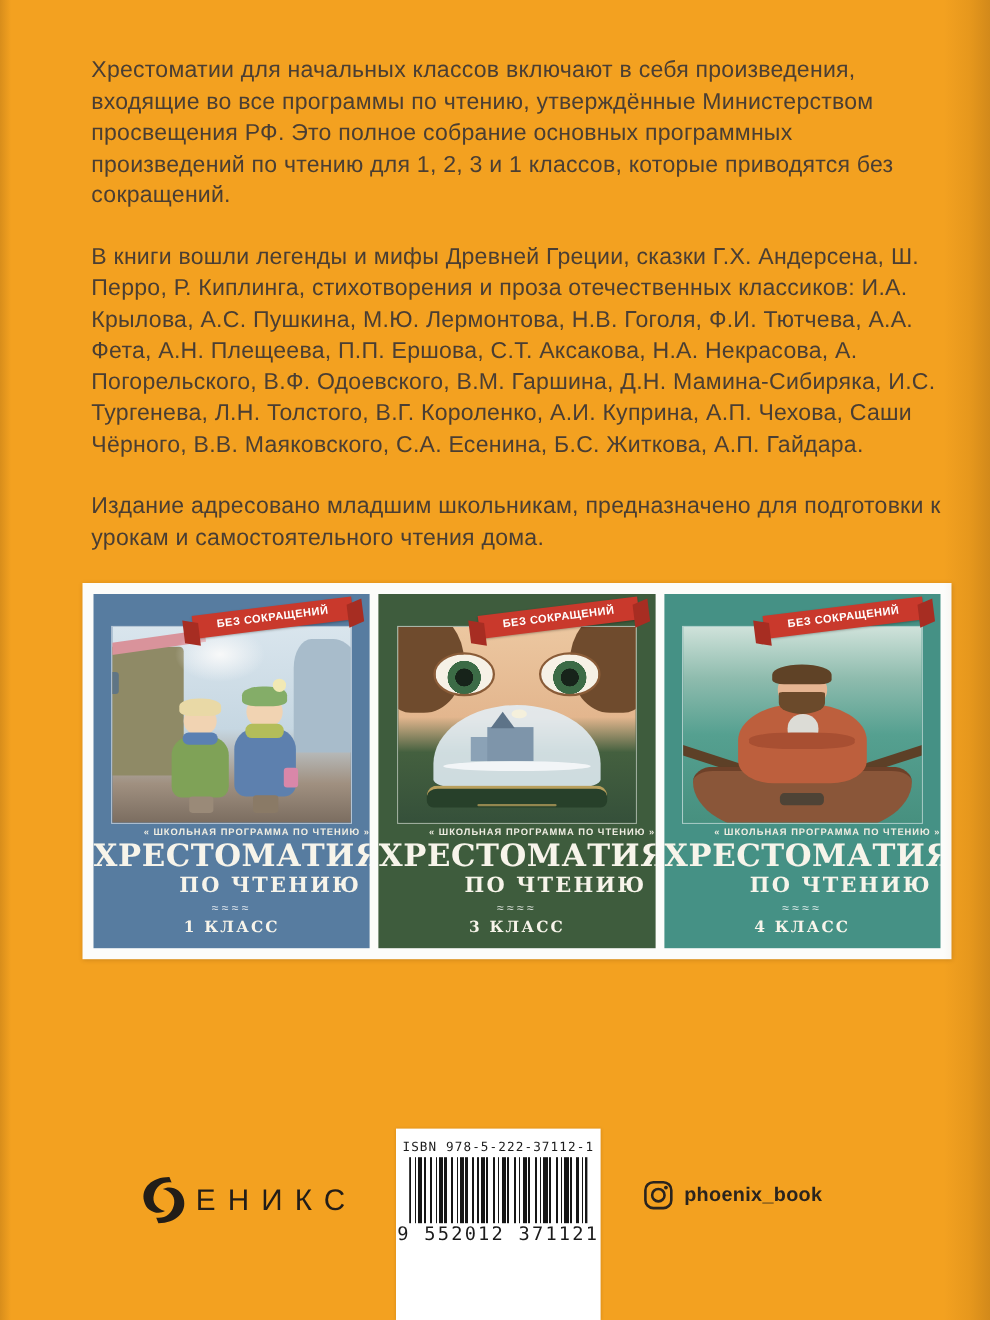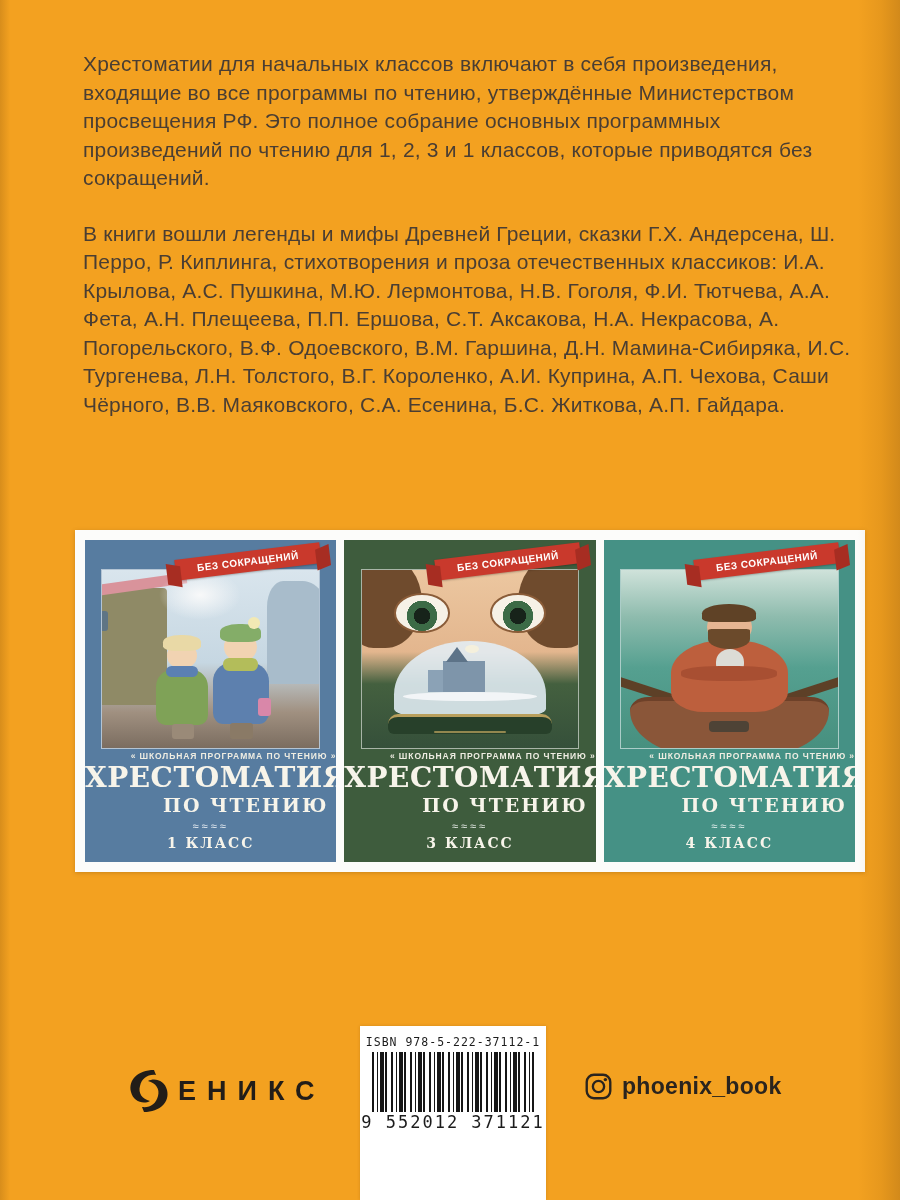--- a/index.html
+++ b/index.html
@@ -114,47 +114,48 @@
   .s3 .head{position:absolute;top:1%;left:31%;width:38%;height:29%;background:#E6B592;border-radius:50%;}
   .s3 .hair{position:absolute;top:-3%;left:27%;width:46%;height:15%;background:#5F4226;border-radius:50% 50% 20% 20%;}
   .s3 .beard{position:absolute;top:17%;left:32%;width:36%;height:16%;background:#6B4A2B;border-radius:10% 10% 60% 60%;}
   .s3 .arms{position:absolute;top:47%;left:9%;width:82%;height:12%;background:#A84F32;border-radius:40%;}
   .s3 .cat{position:absolute;top:33%;left:39%;width:24%;height:21%;background:#DCDCD6;border-radius:50% 50% 42% 42%;}
   .s3 .boots{position:absolute;bottom:0;left:33%;width:34%;height:9%;background:#4E4336;border-radius:4px;}
 
   
   .publisher-logo{position:absolute;left:126px;top:1068px;display:flex;align-items:center;color:#221D18;}
   .publisher-logo .glyph{width:48px;height:46px;}
-  .publisher-logo .word{font-size:27px;font-weight:bold;letter-spacing:11px;margin-left:4px;}
+  .publisher-logo .word{font-size:27px;font-weight:normal;letter-spacing:11px;margin-left:4px;}
 
   .barcode-label{position:absolute;left:360px;top:1026px;width:186px;height:174px;background:#FFFFFF;
     box-shadow:0 0 3px rgba(90,50,0,.2);}
   .isbn-line{margin-top:9px;text-align:center;font-family:"DejaVu Sans Mono", monospace;
     font-size:11.5px;letter-spacing:1px;color:#1C1C1C;}
   .bars{margin:3px auto 0;width:162px;height:60px;
     background:repeating-linear-gradient(90deg,
       #161616 0 2px,#fff 2px 5px,
       #161616 5px 6px,#fff 6px 8px,
       #161616 8px 12px,#fff 12px 13px,
       #161616 13px 15px,#fff 15px 19px);}
   .barcode-digits{text-align:center;font-family:"DejaVu Sans Mono", monospace;
     font-size:17px;letter-spacing:2px;color:#1C1C1C;}
 
   .instagram{position:absolute;left:584px;top:1072px;display:flex;align-items:center;gap:9px;color:#2A241E;}
   .instagram .ig-svg{width:29px;height:29px;}
-  .instagram .handle{font-size:23px;font-weight:bold;letter-spacing:.3px;}
+  .instagram .handle{font-size:18px;font-weight:bold;letter-spacing:.3px;}
 </style>
 </head>
 <body>
 
 <div>
 
   <section class="copy">
     <p>Хрестоматии для начальных классов включают в себя произведения, входящие во все программы по чтению, утверждённые Министерством просвещения РФ. Это полное собрание основных программных произведений по чтению для 1, 2, 3 и 1 классов, которые приводятся без сокращений.</p>
     <p>В книги вошли легенды и мифы Древней Греции, сказки Г.Х. Андерсена, Ш. Перро, Р. Киплинга, стихотворения и проза отечественных классиков: И.А. Крылова, А.С. Пушкина, М.Ю. Лермонтова, Н.В. Гоголя, Ф.И. Тютчева, А.А. Фета, А.Н. Плещеева, П.П. Ершова, С.Т. Аксакова, Н.А. Некрасова, А. Погорельского, В.Ф. Одоевского, В.М. Гаршина, Д.Н. Мамина-Сибиряка, И.С. Тургенева, Л.Н. Толстого, В.Г. Короленко, А.И. Куприна, А.П. Чехова, Саши Чёрного, В.В. Маяковского, С.А. Есенина, Б.С. Житкова, А.П. Гайдара.</p>
+    <p>Издание адресовано младшим школьникам, предназначено для подготовки к урокам и самостоятельного чтения дома.</p>
   </section>
 
   <section class="covers-panel">
 
     <article class="cover cover-1">
       <div class="ill-frame">
         <div class="scene s1">
           <div class="train">
             <div class="train-window"></div>
           </div>

